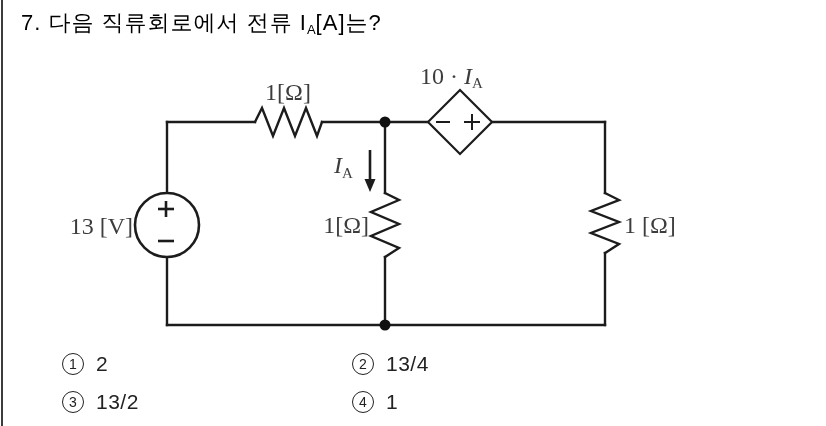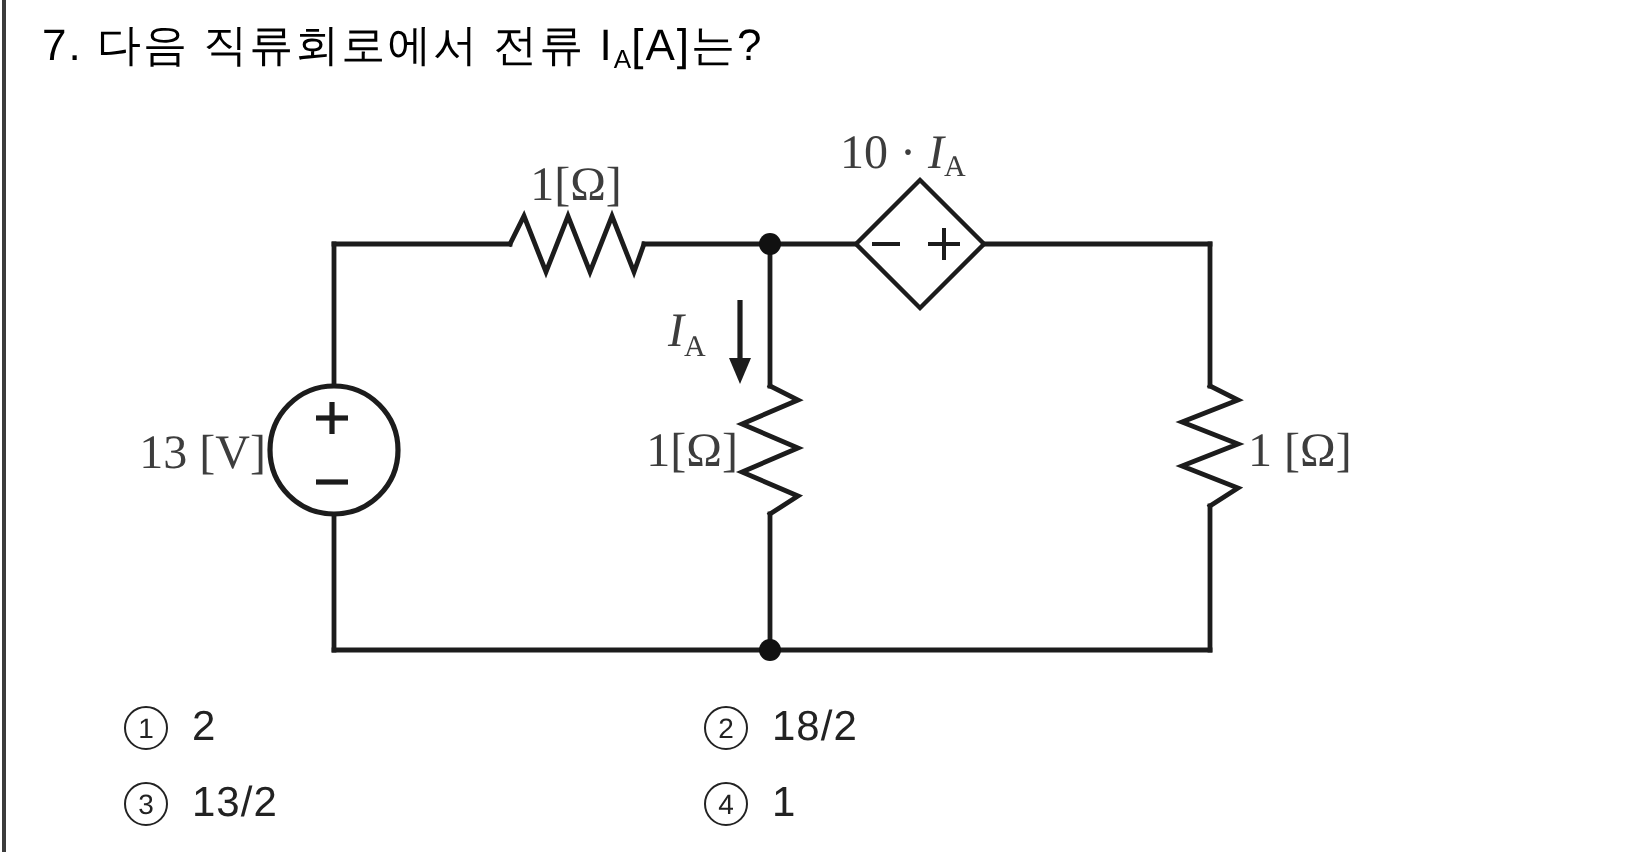--- a/index.html
+++ b/index.html
@@ -114,21 +114,21 @@
     </g>
   </svg>
 
   <div class="choices">
     <div class="choice c1">
       <span class="marker">1</span>
       <span class="lbl">2</span>
     </div>
     <div class="choice c2">
       <span class="marker">2</span>
-      <span class="lbl">18/2</span>
+      <span class="lbl">13/4</span>
     </div>
     <div class="choice c3">
       <span class="marker">3</span>
       <span class="lbl">13/2</span>
     </div>
     <div class="choice c4">
       <span class="marker">4</span>
       <span class="lbl">1</span>
     </div>
   </div>

